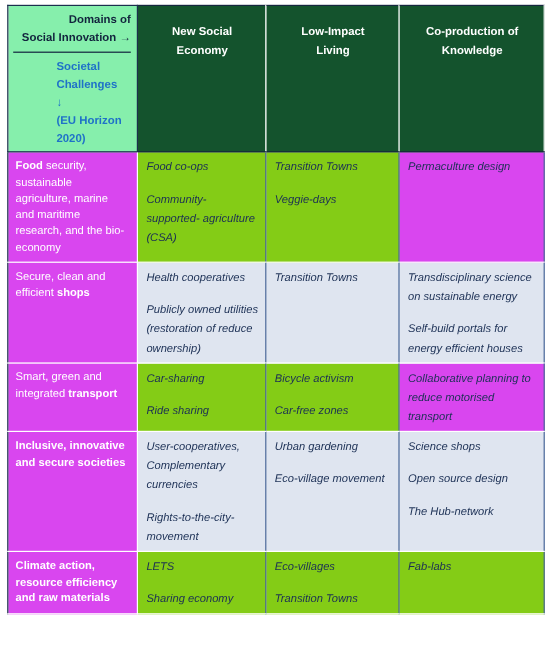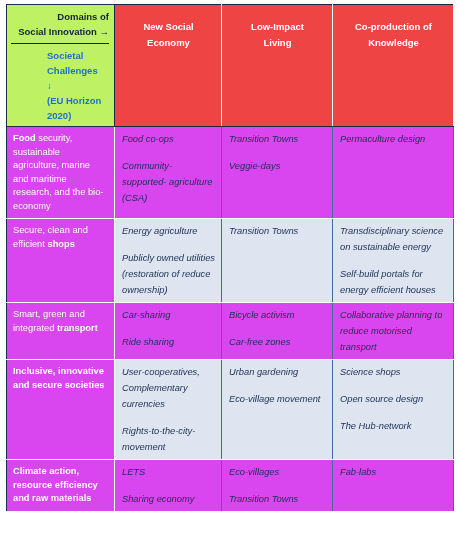--- a/index.html
+++ b/index.html
@@ -34,21 +34,21 @@
   }
 
   
   col.c-label { width: 108px; }
   col.c-a     { width: 107px; }
   col.c-b     { width: 111px; }
   col.c-c     { width: 121px; }
 
   
   .hdr-corner {
-    background: #bef264;
+    background: #86efac;
     border: 1px solid #1b2f4d !important;
     padding: 3px 5px 3px 4px !important;
     height: 92px;
   }
   .corner-top {
     text-align: right;
     color: #12243d;
     font-weight: bold;
     font-size: 9.5px;
     line-height: 15px;
@@ -61,21 +61,21 @@
     color: #1f72c8;
     font-weight: bold;
     font-size: 9.5px;
     line-height: 15px;
     padding-top: 4px;
     margin-left: 36px;
   }
   .arrow-line { display: block; }
 
   .hdr-col {
-    background: #ef4444;
+    background: #14532d;
     color: #ffffff;
     font-weight: bold;
     font-size: 9.5px;
     line-height: 16px;
     text-align: center;
     vertical-align: top;
     padding-top: 14px !important;
     border-left: 1px solid #ffffff !important;
     border-right: 1px solid #ffffff !important;
     border-top: 1px solid #16273f !important;
@@ -107,21 +107,21 @@
     line-height: 16px;
     color: #1c3055;
     vertical-align: top;
     padding: 4px 6px 4px 7px !important;
     border-top: 1px solid #ffffff !important;
     border-bottom: 1px solid #ffffff !important;
     border-left: 1px solid #4a6899 !important;
     border-right: 1px solid #4a6899 !important;
   }
   .bg-light  { background: #dfe5f0; }
-  .bg-mid    { background: #d946ef; }
+  .bg-mid    { background: #84cc16; }
   .bg-deep   { background: #d946ef; }
   .cell p { margin: 0 0 11px 0; }
   .cell p:last-child { margin-bottom: 0; }
 </style>
 </head>
 <body>
 
 <div class="page">
 
   <table class="matrix">
@@ -176,21 +176,21 @@
       <td class="cell bg-deep">
         <p>Permaculture design</p>
       </td>
     </tr>
 
     <tr>
       <td class="lbl mid">
         <b></b><span class="reg">Secure, clean and efficient </span><b>shops</b>
       </td>
       <td class="cell bg-light">
-        <p>Energy agriculture</p>
+        <p>Health cooperatives</p>
         <p>Publicly owned utilities (restoration of reduce ownership)</p>
       </td>
       <td class="cell bg-light">
         <p>Transition Towns</p>
       </td>
       <td class="cell bg-light">
         <p>Transdisciplinary science on sustainable energy</p>
         <p>Self-build portals for energy efficient houses</p>
       </td>
     </tr>

